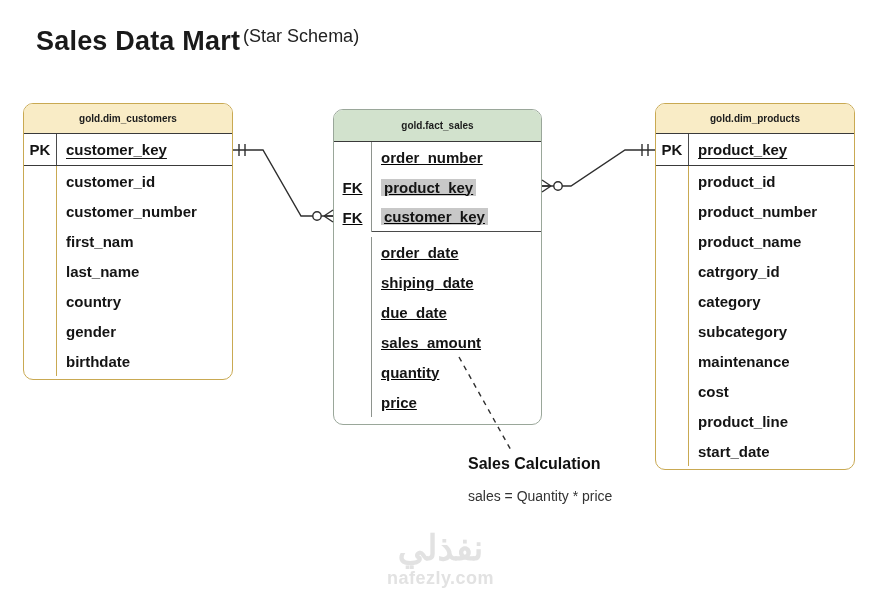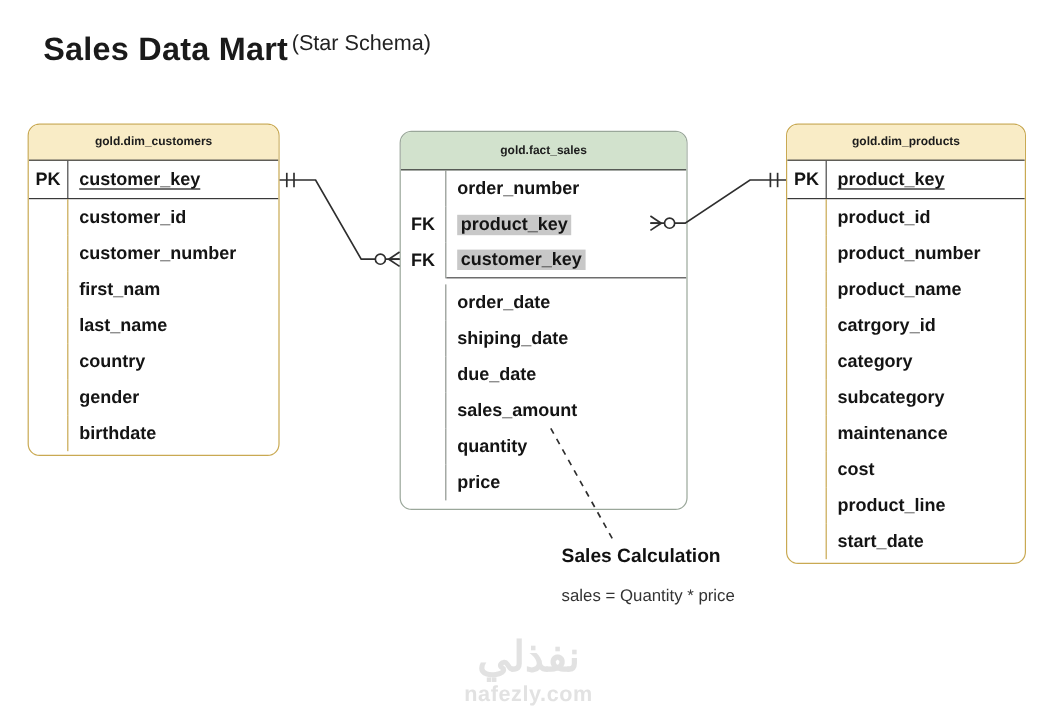--- a/index.html
+++ b/index.html
@@ -35,21 +35,21 @@
   }
   .gold .keycell{border-right:1px solid var(--dim-border);}
   .green .keycell{flex-basis:38px;border-right:1px solid #8e948e;}
   .pk-row .keycell{border-right-color:#4a4a4a;}
   .fieldcell{flex:1;display:flex;align-items:center;padding-left:9px;box-sizing:border-box;}
   .rowsep .fieldcell{border-bottom:1.2px solid #4a4a4a;}
   .underline{text-decoration:underline;text-underline-offset:3px;text-decoration-thickness:1.3px;}
   .hl{background:var(--fk-highlight);padding:0 3px;}
   .rowspacer{height:5px;}
   .tbody{padding-bottom:3px;}
-  .green .tbody{padding-bottom:7px;}
+  .green .tbody{padding-bottom:7px;text-decoration:underline;}
 
   
   #connector-layer{position:absolute;left:0;top:0;pointer-events:none;}
 
   
   .annotation{position:absolute;left:468px;top:455px;}
   .annotation-heading{font-size:16px;font-weight:bold;color:#111;}
   .annotation-formula{font-size:14px;font-weight:400;color:#333;margin-top:15px;}
 
   
@@ -113,21 +113,21 @@
       </div>
       <div class="trow">
         <span class="keycell"></span>
         <span class="fieldcell">
           <span class="">birthdate</span>
         </span>
       </div>
     </div>
 </div>
 
-<div class="dbtable green" style="left:333px;top:109px;width:240px;">
+<div class="dbtable green" style="left:333px;top:109px;width:209px;">
   <div class="thead">gold.fact_sales</div>
   <div class="tbody">
       <div class="trow">
         <span class="keycell"></span>
         <span class="fieldcell">
           <span class="">order_number</span>
         </span>
       </div>
       <div class="trow">
         <span class="keycell">FK</span>

